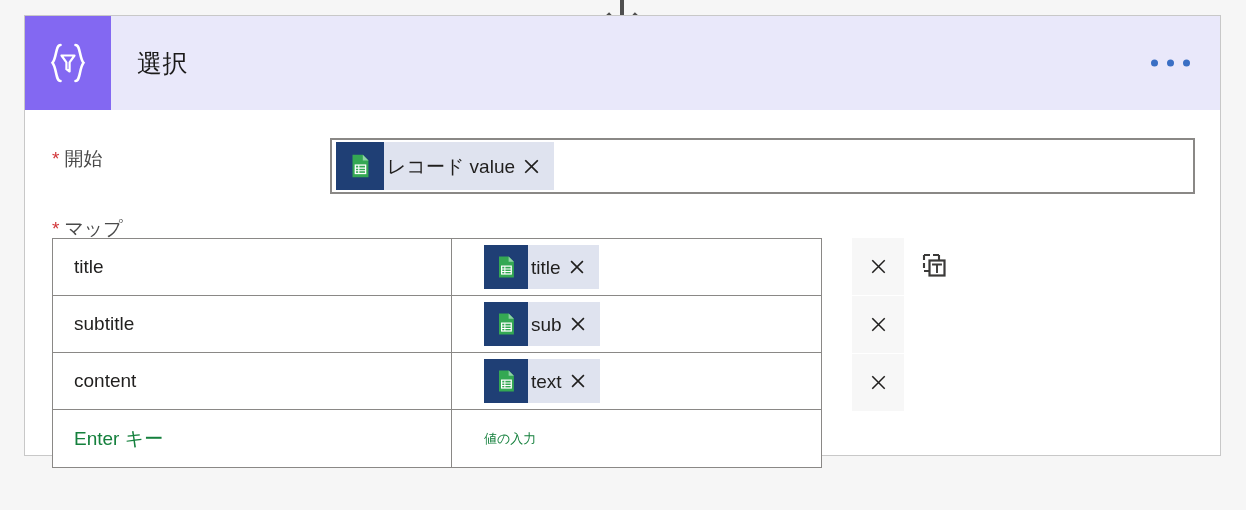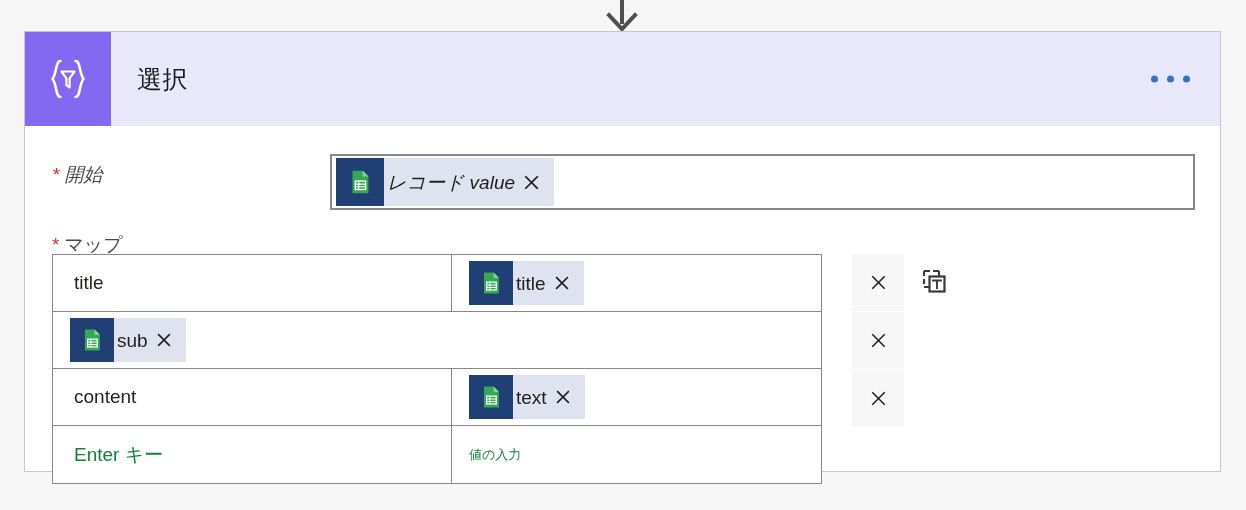--- a/index.html
+++ b/index.html
@@ -32,21 +32,21 @@
     left: 604px;
     top: -2px;
     width: 36px;
     height: 34px;
   }
 
   
   .card {
     position: absolute;
     left: 24px;
-    top: 31px;
+    top: 15px;
     width: 1197px;
     height: 441px;
     background: #ffffff;
     border: 1px solid #c8c8c8;
     box-sizing: border-box;
   }
 
   .card-header {
     position: relative;
     height: 94px;
@@ -113,21 +113,21 @@
     white-space: nowrap;
     line-height: 1;
   }
   .req-star {
     color: #d13438;
     font-size: 19px;
     margin-right: 5px;
   }
 
   
-  .from-row { left: 27px; top: 28px; font-style: italic; }
+  .from-row { left: 27px; top: 28px; }
   .from-label { width: 278px; padding-top: 11px; }
   .from-input {
     width: 865px;
     height: 56px;
     border: 2px solid #8a8886;
     background: #ffffff;
     box-sizing: border-box;
     display: flex;
     align-items: center;
     padding: 0 4px;
@@ -143,20 +143,21 @@
     border: 1px solid #8a8886;
     box-sizing: border-box;
     background: #fff;
   }
   .map-line {
     display: flex;
     align-items: stretch;
     height: 57px;
     border-bottom: 1px solid #8a8886;
     box-sizing: border-box;
+    gap: 15px;
   }
   .map-line:last-child { border-bottom: none; }
 
   .map-key {
     width: 399px;
     flex: 0 0 auto;
     border-right: 1px solid #8a8886;
     display: flex;
     align-items: center;
     padding-left: 21px;
@@ -334,20 +335,21 @@
                   <span class="token-x">
                     <svg viewBox="0 0 18 18" width="16" height="16" aria-hidden="true">
                       <path d="M3 3 L15 15 M15 3 L3 15" stroke="#201f1e" stroke-width="1.8" stroke-linecap="square"></path>
                     </svg>
                   </span>
                 </span>
               </div>
             </div>
 
             <div class="map-line">
+              <div class="map-key">subtitle</div>
               <div class="map-val">
                 <span class="token">
                   <span class="token-icon">
                     <svg viewBox="0 0 32 32" width="28" height="28" aria-hidden="true">
                       <path d="M8 4 h11 l6 6 v18 H8 Z" fill="#34a853"></path>
                       <path d="M19 4 l6 6 h-6 Z" fill="#8ed2a6"></path>
                       <rect x="11" y="15" width="11" height="9" fill="none" stroke="#ffffff" stroke-width="1.4"></rect>
                       <path d="M11 18.3 h11 M11 21.1 h11 M14.7 15 v9" stroke="#ffffff" stroke-width="1.2"></path>
                     </svg>
                   </span>

